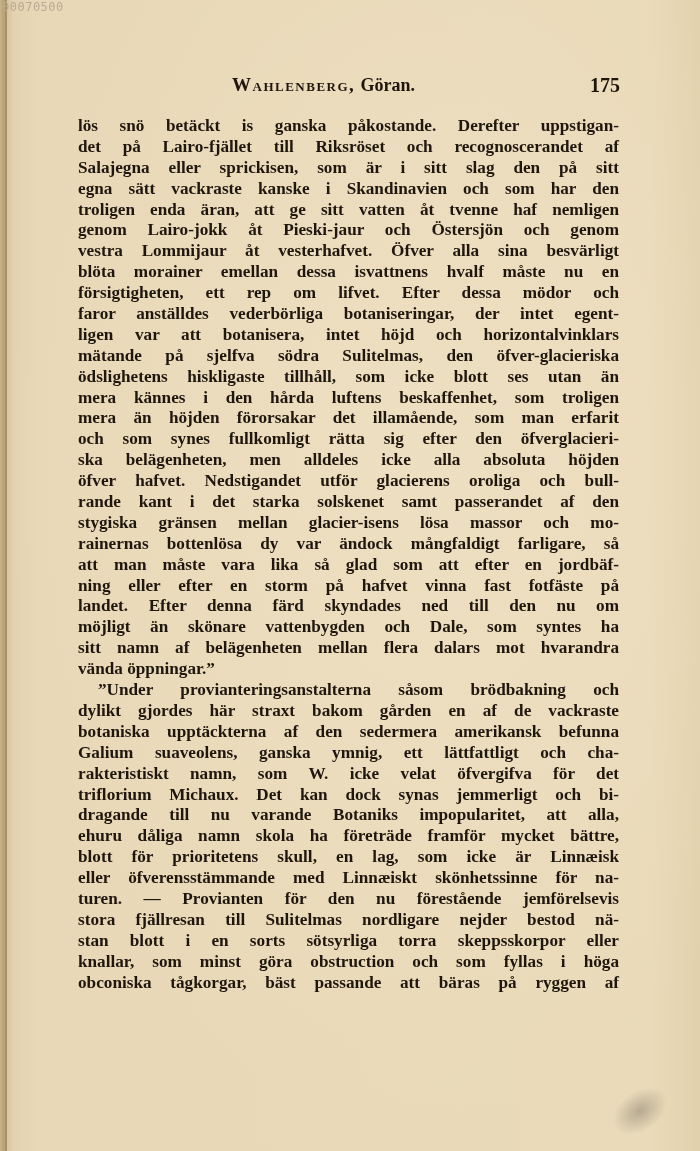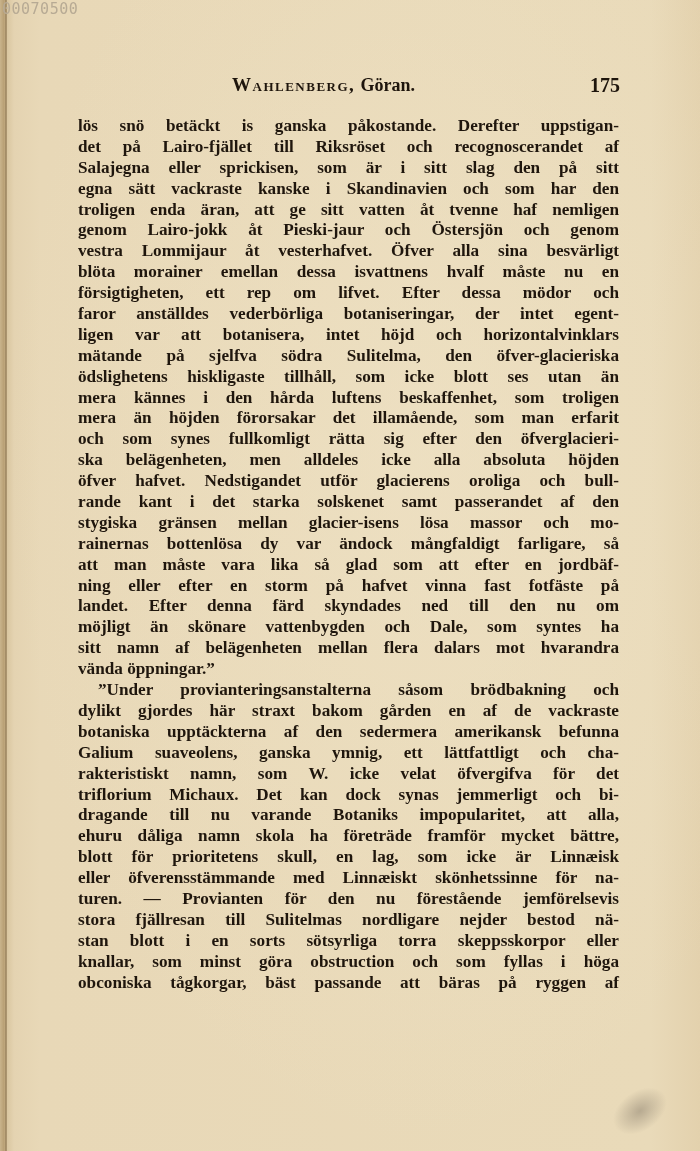--- a/index.html
+++ b/index.html
@@ -25,21 +25,21 @@
     .gutter-line {
       position: absolute;
       left: 5px; top: 0;
       width: 2px; height: 1151px;
       background: rgba(120,95,60,0.45);
     }
     .stamp {
       position: absolute;
       left: 2px; top: 0px;
       font-family: "DejaVu Sans Mono", monospace;
-      font-size: 15px;
+      font-size: 12px;
       color: #b7aa94;
       letter-spacing: 0.5px;
     }
     .running-head {
       position: absolute;
       top: 74px;
       left: 232px;
       width: 388px;
       height: 26px;
       color: #1e150c;
@@ -119,21 +119,21 @@
       <span class="line">det på Lairo-fjället till Riksröset och recognoscerandet af</span>
       <span class="line">Salajegna eller sprickisen, som är i sitt slag den på sitt</span>
       <span class="line">egna sätt vackraste kanske i Skandinavien och som har den</span>
       <span class="line">troligen enda äran, att ge sitt vatten åt tvenne haf nemligen</span>
       <span class="line">genom Lairo-jokk åt Pieski-jaur och Östersjön och genom</span>
       <span class="line">vestra Lommijaur åt vesterhafvet. Öfver alla sina besvärligt</span>
       <span class="line">blöta morainer emellan dessa isvattnens hvalf måste nu en</span>
       <span class="line">försigtigheten, ett rep om lifvet. Efter dessa mödor och</span>
       <span class="line">faror anställdes vederbörliga botaniseringar, der intet egent-</span>
       <span class="line">ligen var att botanisera, intet höjd och horizontalvinklars</span>
-      <span class="line">mätande på sjelfva södra Sulitelma, den öfver-glacieriska</span>
+      <span class="line">mätande på sjelfva södra Sulitelmas, den öfver-glacieriska</span>
       <span class="line">ödslighetens hiskligaste tillhåll, som icke blott ses utan än</span>
       <span class="line">mera kännes i den hårda luftens beskaffenhet, som troligen</span>
       <span class="line">mera än höjden förorsakar det illamående, som man erfarit</span>
       <span class="line">och som synes fullkomligt rätta sig efter den öfverglacieri-</span>
       <span class="line">ska belägenheten, men alldeles icke alla absoluta höjden</span>
       <span class="line">öfver hafvet. Nedstigandet utför glacierens oroliga och bull-</span>
       <span class="line">rande kant i det starka solskenet samt passerandet af den</span>
       <span class="line">stygiska gränsen mellan glacier-isens lösa massor och mo-</span>
       <span class="line">rainernas bottenlösa dy var ändock mångfaldigt farligare, så</span>
       <span class="line">att man måste vara lika så glad som att efter en jordbäf-</span>

